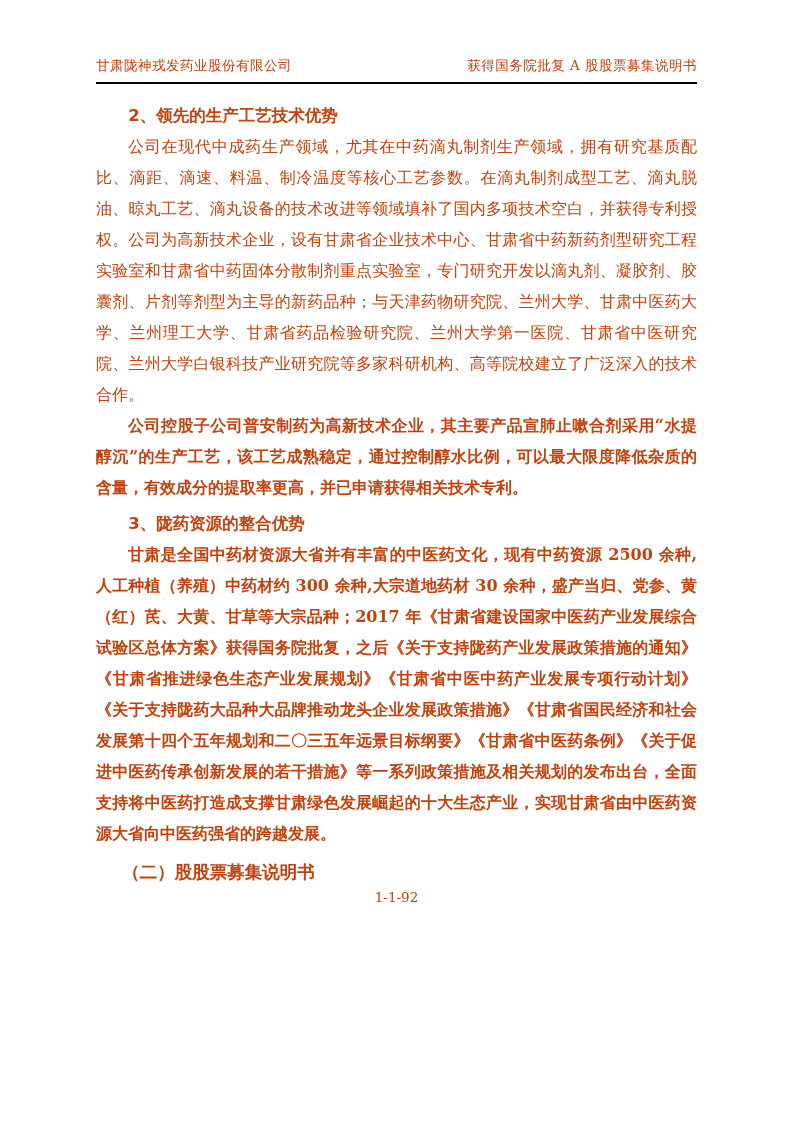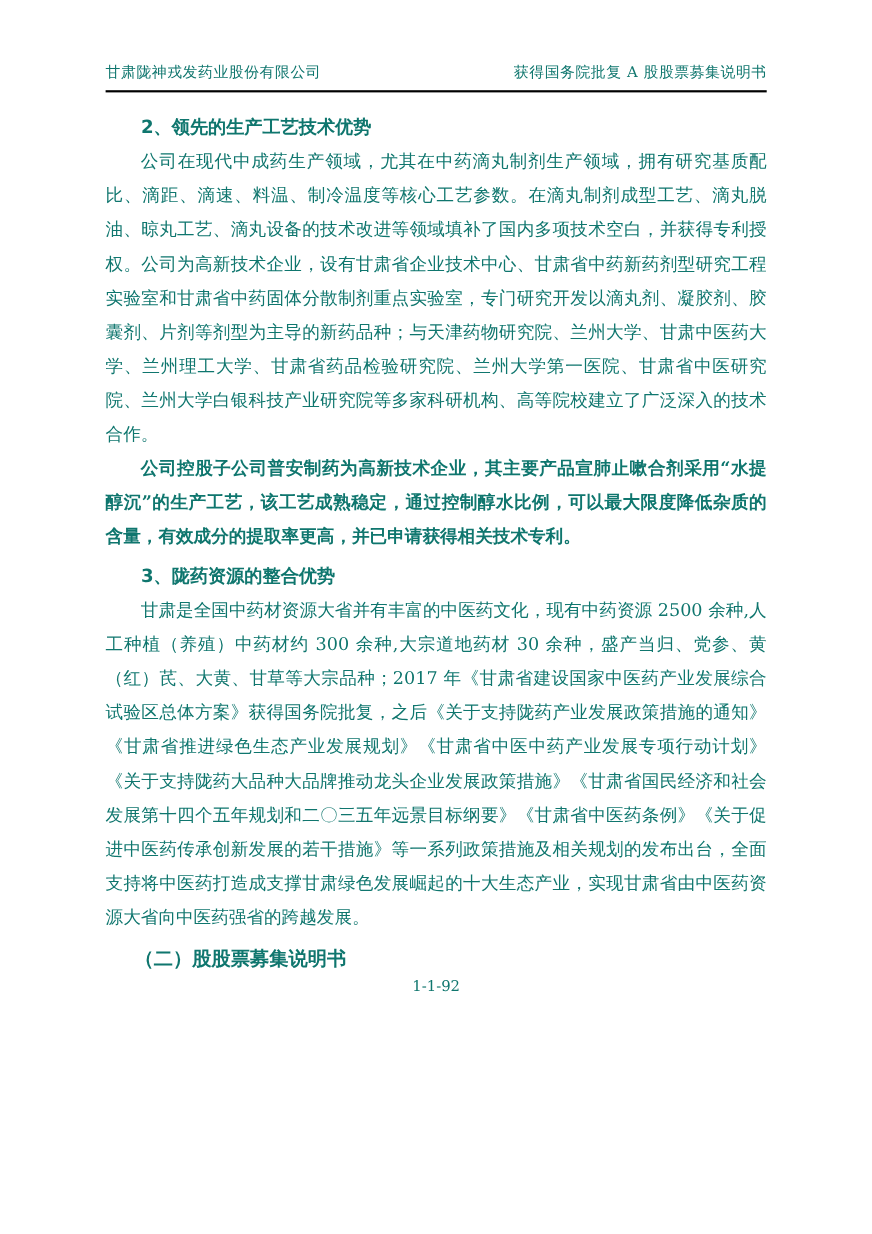--- a/index.html
+++ b/index.html
@@ -5,21 +5,21 @@
   html, body {
     margin: 0;
     padding: 0;
     background: #ffffff;
   }
   .page {
     position: relative;
     width: 793px;
     height: 1122px;
     background: #ffffff;
-    color: #0f766e;
+    color: #c2410c;
     font-family: "DejaVu Serif", "Liberation Serif", serif;
     box-sizing: border-box;
     overflow: hidden;
   }
   .page-header {
     margin: 0 96px;
     padding-top: 57px;
     padding-bottom: 7px;
     border-bottom: 2.5px solid #000000;
     display: flex;
@@ -55,21 +55,21 @@
     font-size: 17.5px;
     line-height: 31px;
     margin: 0;
     text-indent: 1.5em;
     text-align: left;
   }
   .mt-h1 { margin-top: 16px; }
   .mt-p1 { margin-top: 5px; }
   .mt-p2 { margin-top: 7px; font-weight: bold; }
   .mt-h2 { margin-top: 5px; }
-  .mt-p3 { margin-top: 6px; }
+  .mt-p3 { margin-top: 6px; font-weight: bold; }
   .mt-h3 { margin-top: 8px; }
   .mt-p4 { margin-top: 6px; }
   .page-footer {
     width: 601px;
     margin-left: 96px;
     text-align: center;
     font-size: 13.5px;
     line-height: 18px;
   }
 </style>

